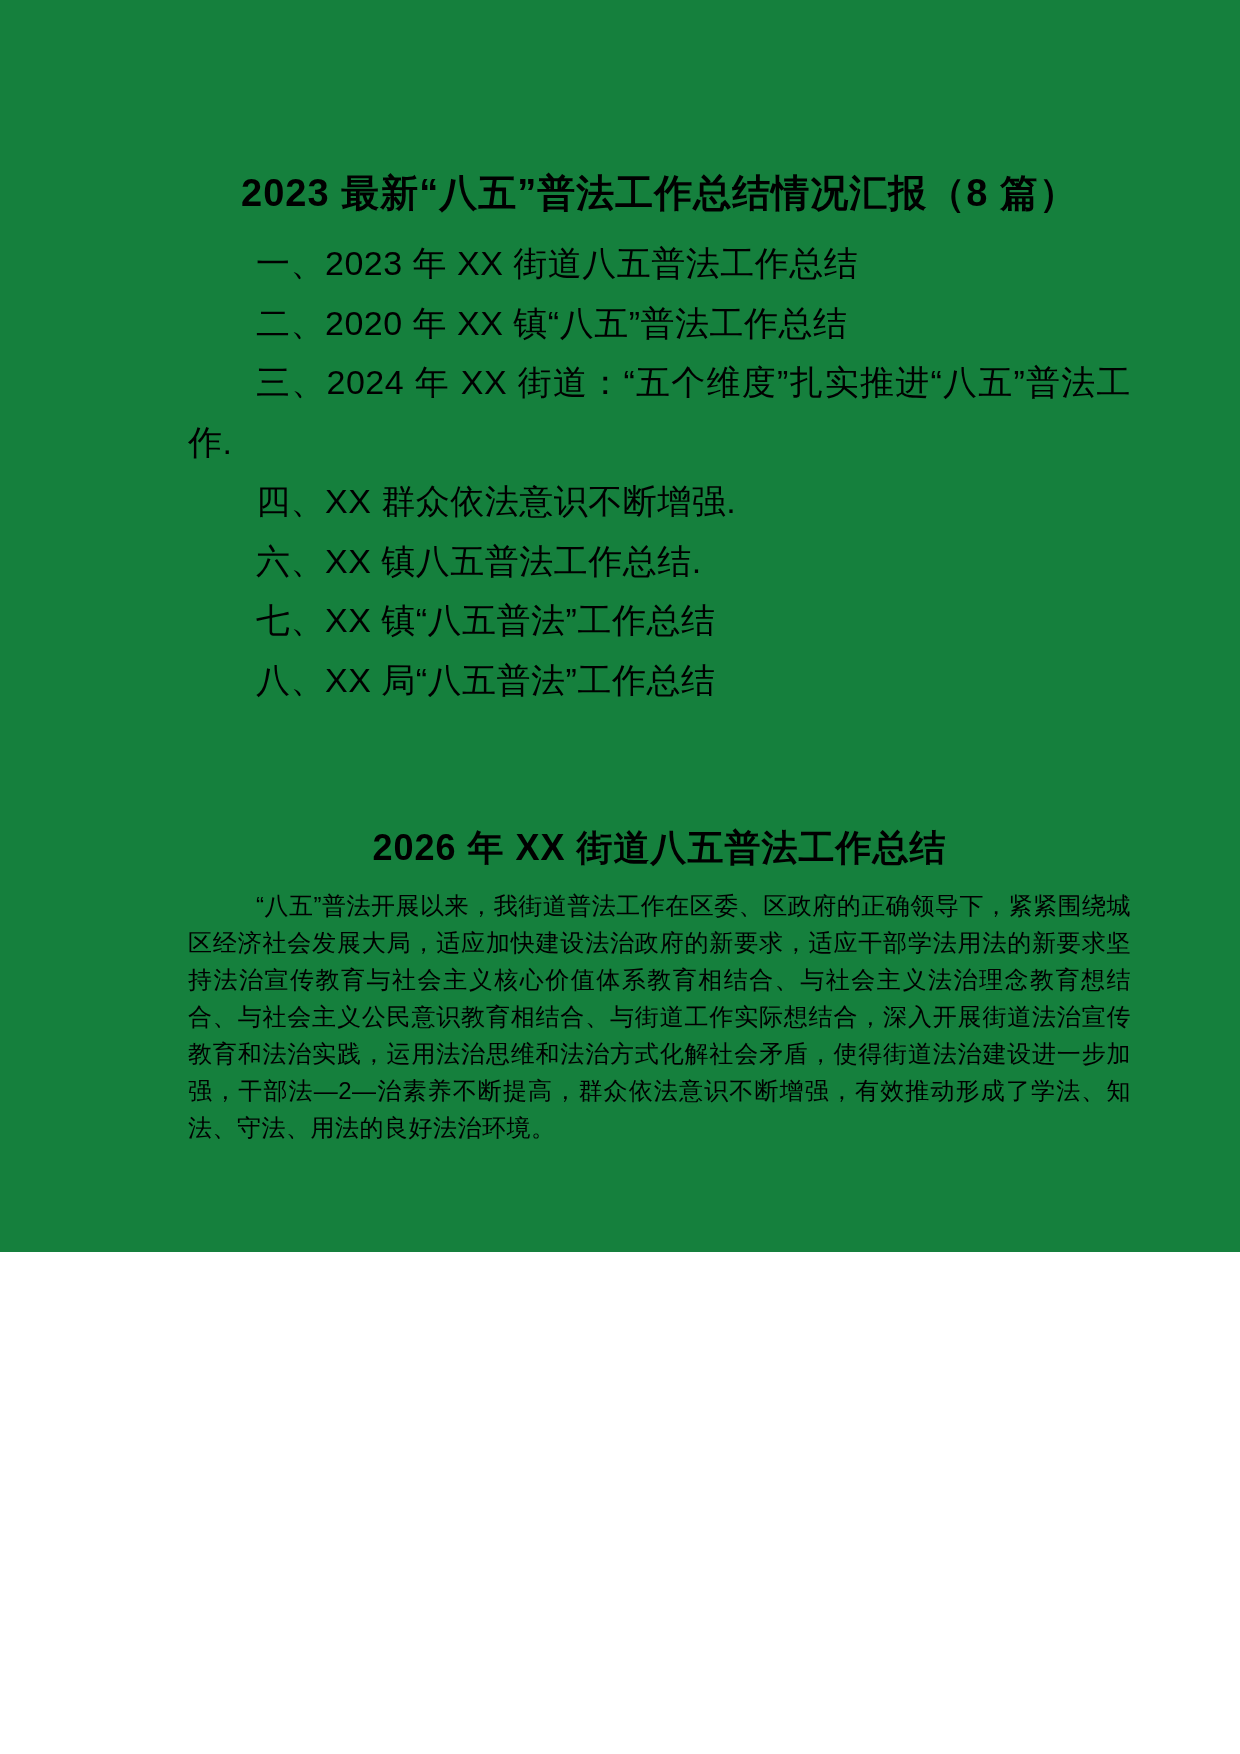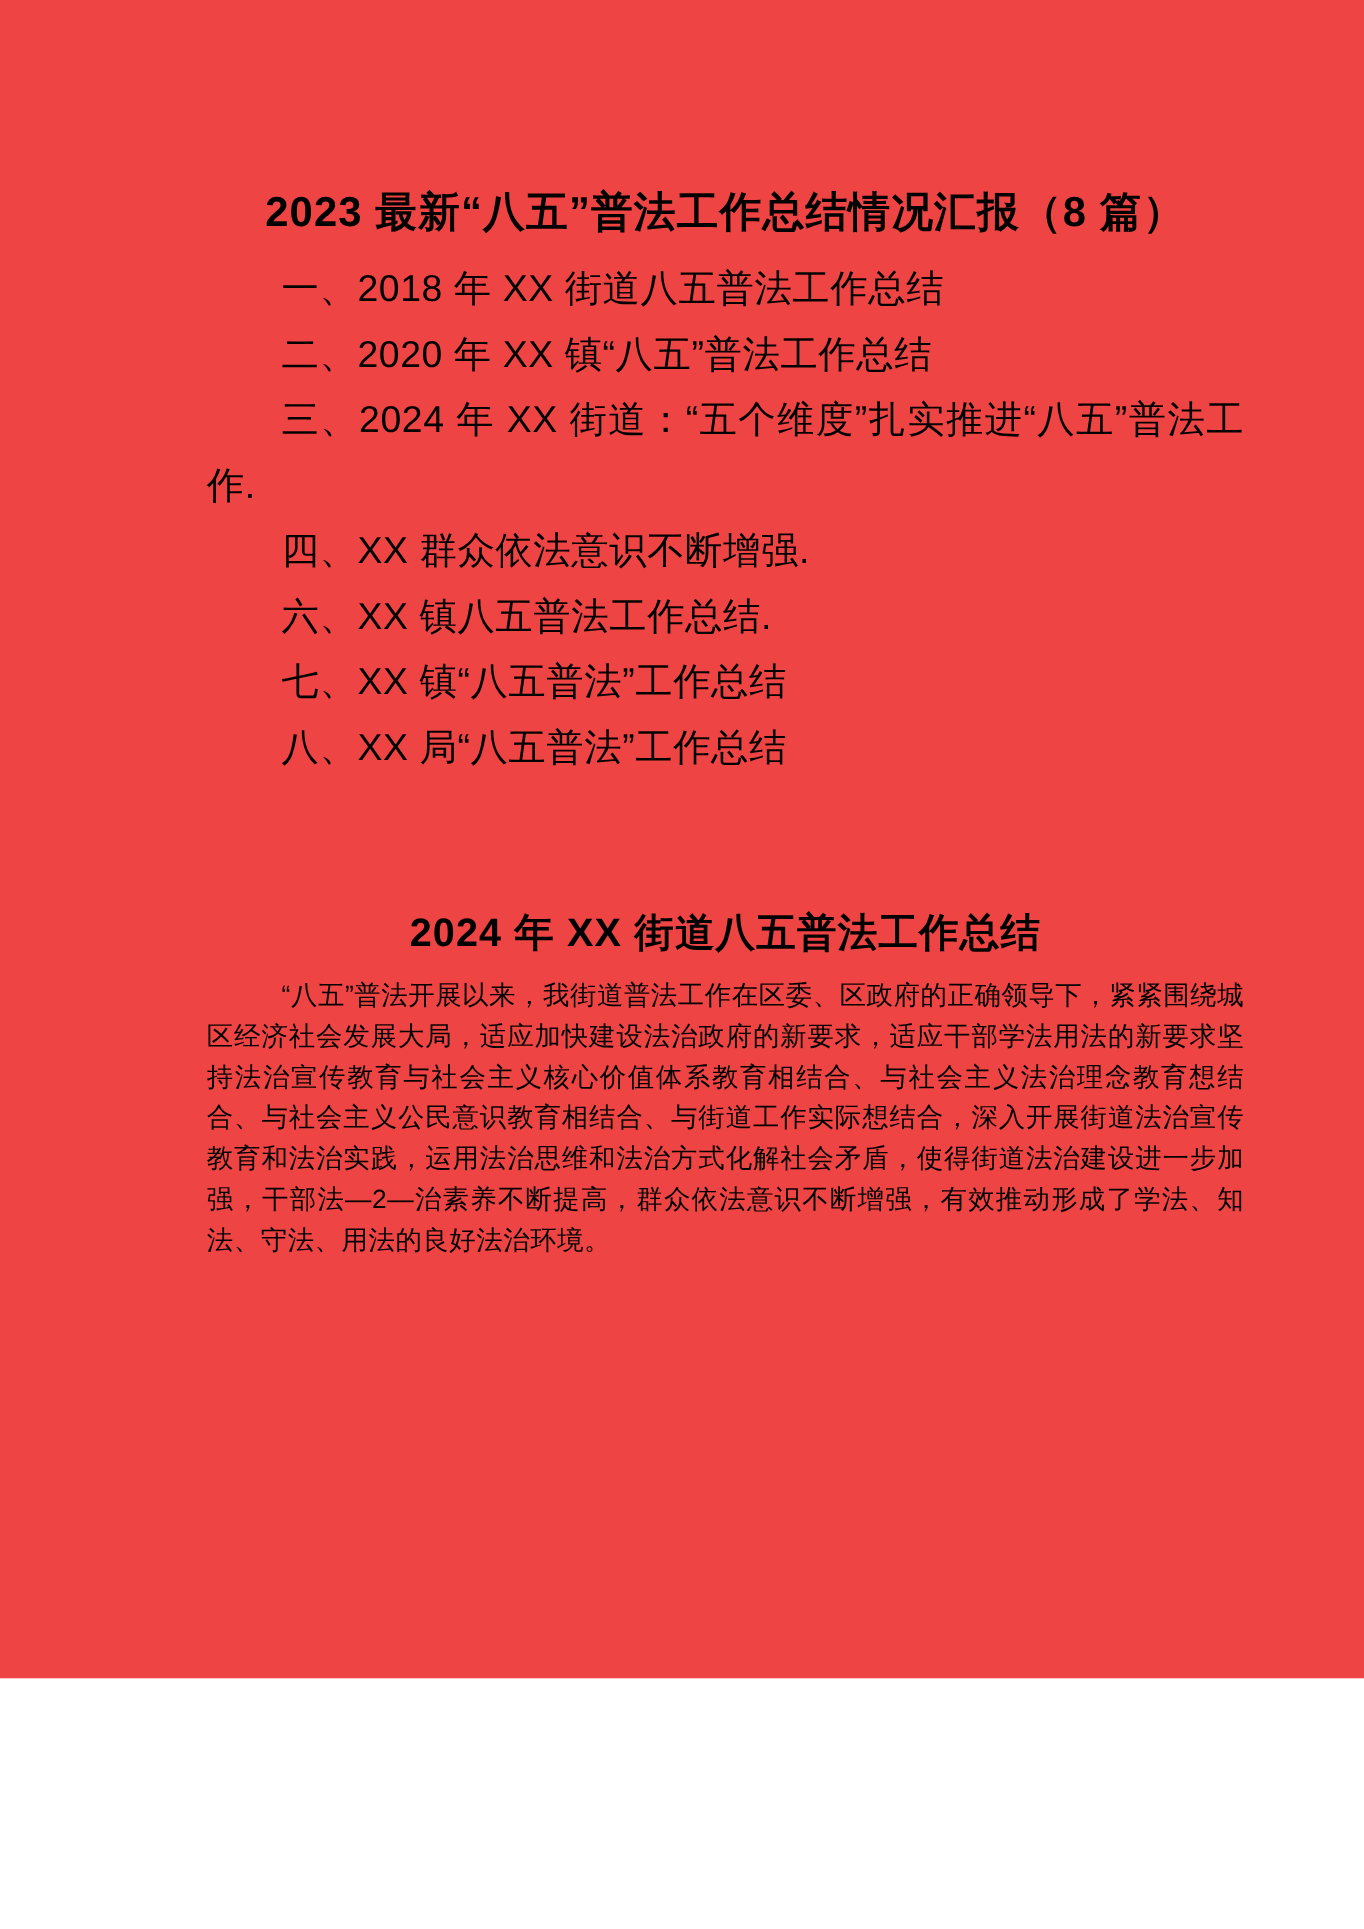--- a/index.html
+++ b/index.html
@@ -3,22 +3,22 @@
 <meta charset="utf-8">
 <style>
   html, body {
     margin: 0;
     padding: 0;
     background: #ffffff;
   }
   .page {
     position: relative;
     width: 1240px;
-    height: 1526px;
-    background: #ef4444;
+    height: 1252px;
+    background: #15803d;
     color: #000000;
     font-family: "Liberation Sans", sans-serif;
     box-sizing: border-box;
     padding: 165px 109px 0 188px;
     overflow: hidden;
   }
   .doc-title {
     margin: 0;
     font-size: 38px;
     font-weight: 700;
@@ -59,26 +59,26 @@
   }
 </style>
 </head>
 <body>
 
 <div class="page">
 
   <h1 class="doc-title">2023 最新“八五”普法工作总结情况汇报（8 篇）</h1>
 
   <div class="toc">
-    <p class="toc-item">一、2018 年 XX 街道八五普法工作总结</p>
+    <p class="toc-item">一、2023 年 XX 街道八五普法工作总结</p>
     <p class="toc-item">二、2020 年 XX 镇“八五”普法工作总结</p>
     <p class="toc-item">三、2024 年 XX 街道：“五个维度”扎实推进“八五”普法工作.</p>
     <p class="toc-item">四、XX 群众依法意识不断增强.</p>
     <p class="toc-item">六、XX 镇八五普法工作总结.</p>
     <p class="toc-item">七、XX 镇“八五普法”工作总结</p>
     <p class="toc-item">八、XX 局“八五普法”工作总结</p>
   </div>
 
-  <h2 class="section-heading">2024 年 XX 街道八五普法工作总结</h2>
+  <h2 class="section-heading">2026 年 XX 街道八五普法工作总结</h2>
 
   <p class="section-paragraph">“八五”普法开展以来，我街道普法工作在区委、区政府的正确领导下，紧紧围绕城区经济社会发展大局，适应加快建设法治政府的新要求，适应干部学法用法的新要求坚持法治宣传教育与社会主义核心价值体系教育相结合、与社会主义法治理念教育想结合、与社会主义公民意识教育相结合、与街道工作实际想结合，深入开展街道法治宣传教育和法治实践，运用法治思维和法治方式化解社会矛盾，使得街道法治建设进一步加强，干部法—2—治素养不断提高，群众依法意识不断增强，有效推动形成了学法、知法、守法、用法的良好法治环境。</p>
 
 </div>
 
 </body></html>

